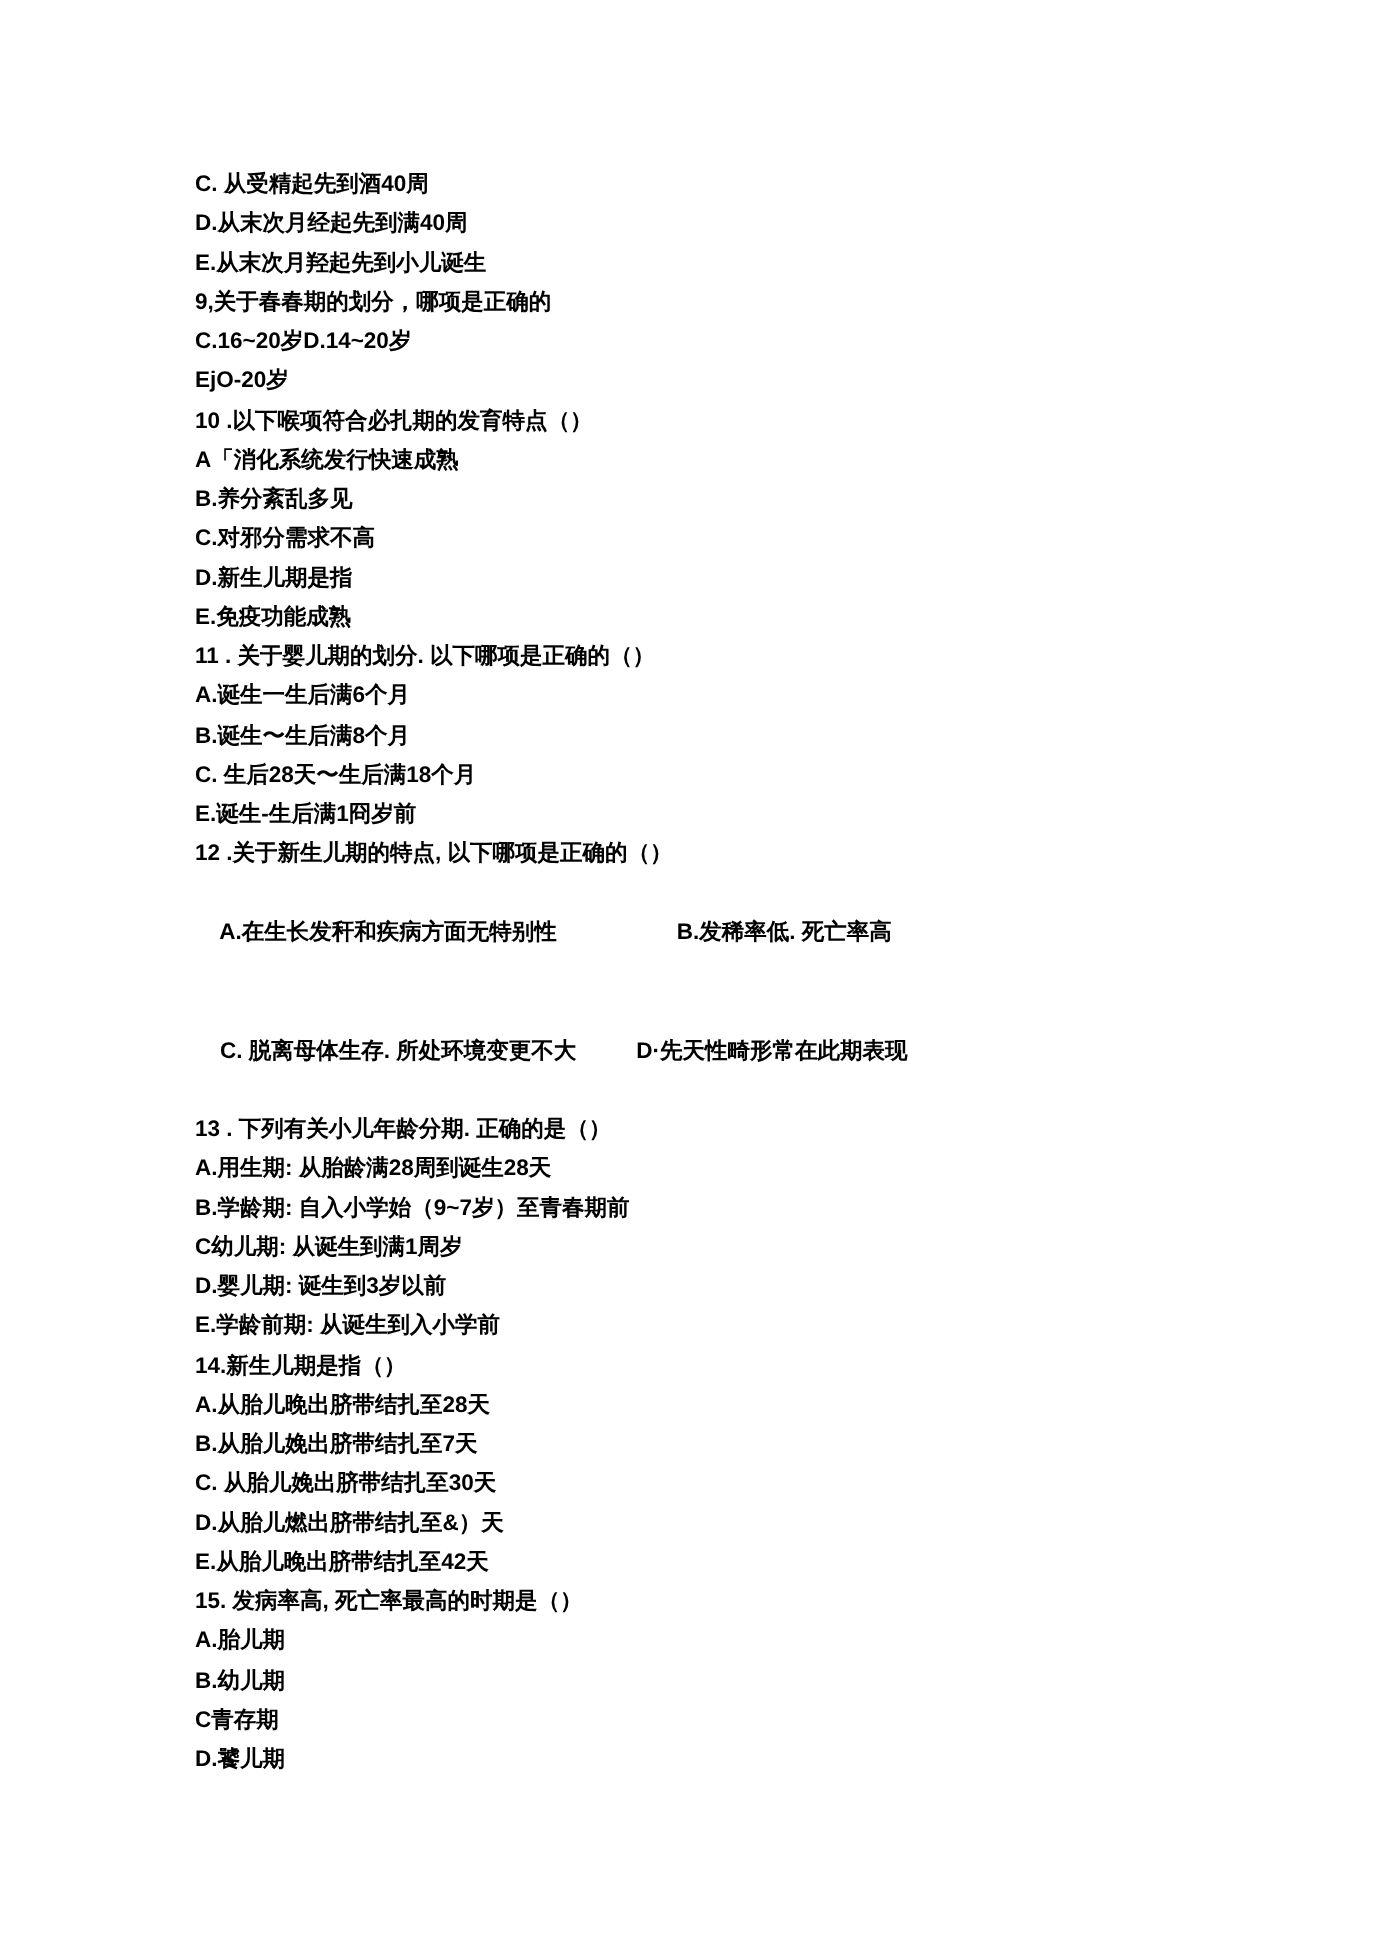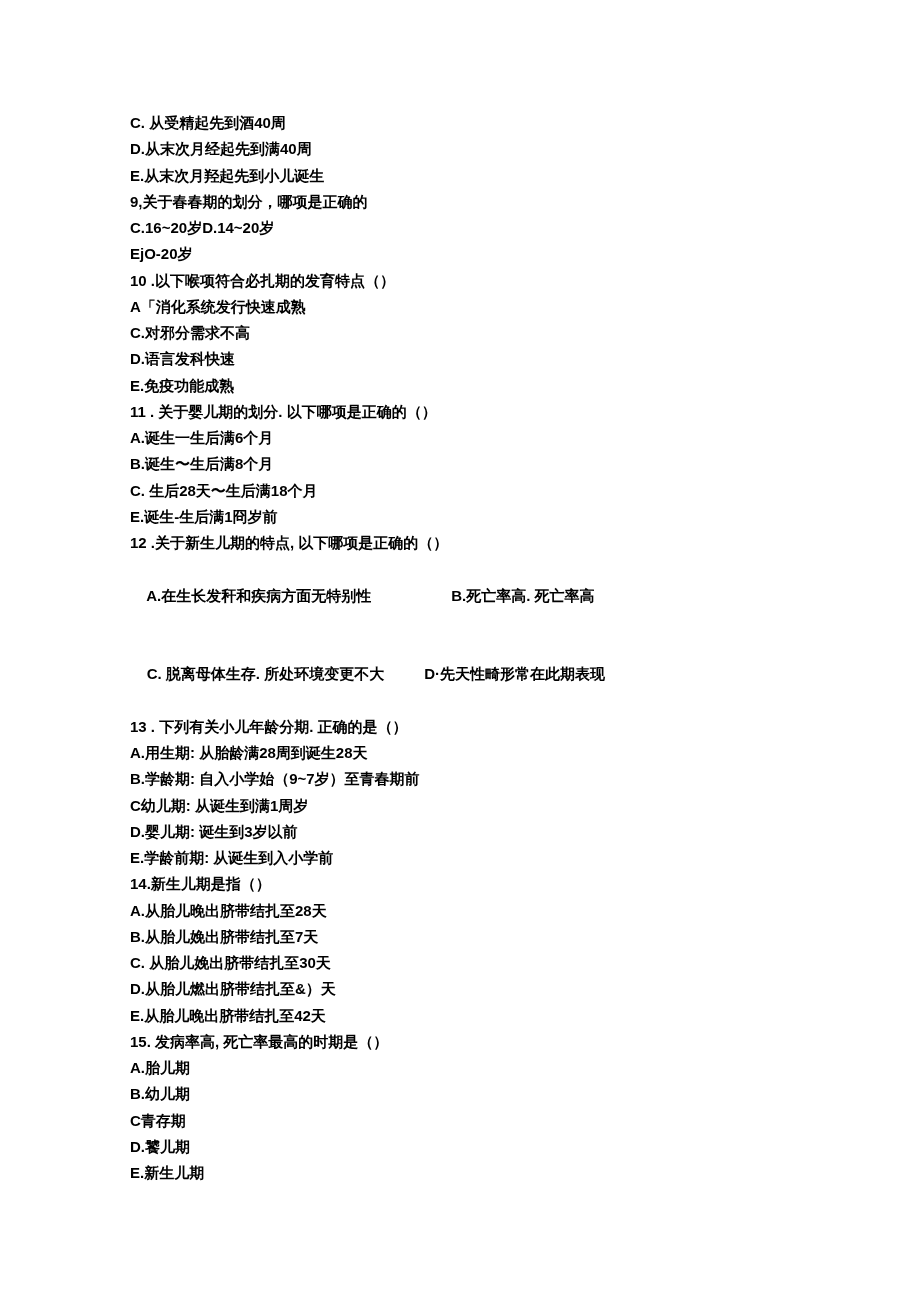--- a/index.html
+++ b/index.html
@@ -33,31 +33,32 @@
 
 <div class="page">
   <div class="line">C. 从受精起先到酒40周</div>
   <div class="line">D.从末次月经起先到满40周</div>
   <div class="line">E.从末次月羟起先到小儿诞生</div>
   <div class="line">9,关于春春期的划分，哪项是正确的</div>
   <div class="line">C.16~20岁D.14~20岁</div>
   <div class="line">EjO-20岁</div>
   <div class="line">10 .以下喉项符合必扎期的发育特点（）</div>
   <div class="line">A「消化系统发行快速成熟</div>
+  <div class="line">B.养分紊乱多见</div>
   <div class="line">C.对邪分需求不高</div>
-  <div class="line">D.语言发科快速</div>
+  <div class="line">D.新生儿期是指</div>
   <div class="line">E.免疫功能成熟</div>
   <div class="line">11 . 关于婴儿期的划分. 以下哪项是正确的（）</div>
   <div class="line">A.诞生一生后满6个月</div>
   <div class="line">B.诞生〜生后满8个月</div>
   <div class="line">C. 生后28天〜生后满18个月</div>
   <div class="line">E.诞生-生后满1冏岁前</div>
   <div class="line">12 .关于新生儿期的特点, 以下哪项是正确的（）</div>
   <div class="line">
-    <span>A.在生长发秆和疾病方面无特别性</span><span class="inline-gap"></span><span>B.死亡率高. 死亡率高</span>
+    <span>A.在生长发秆和疾病方面无特别性</span><span class="inline-gap"></span><span>B.发稀率低. 死亡率高</span>
   </div>
   <div class="line">
     <span>C. 脱离母体生存. 所处环境变更不大</span><span class="inline-gap-sm"></span><span>D·先天性畸形常在此期表现</span>
   </div>
   <div class="line">13 . 下列有关小儿年龄分期. 正确的是（）</div>
   <div class="line">A.用生期: 从胎龄满28周到诞生28天</div>
   <div class="line">B.学龄期: 自入小学始（9~7岁）至青春期前</div>
   <div class="line">C幼儿期: 从诞生到满1周岁</div>
   <div class="line">D.婴儿期: 诞生到3岁以前</div>
   <div class="line">E.学龄前期: 从诞生到入小学前</div>
@@ -65,14 +66,13 @@
   <div class="line">A.从胎儿晚出脐带结扎至28天</div>
   <div class="line">B.从胎儿娩出脐带结扎至7天</div>
   <div class="line">C. 从胎儿娩出脐带结扎至30天</div>
   <div class="line">D.从胎儿燃出脐带结扎至&amp;）天</div>
   <div class="line">E.从胎儿晚出脐带结扎至42天</div>
   <div class="line">15. 发病率高, 死亡率最高的时期是（）</div>
   <div class="line">A.胎儿期</div>
   <div class="line">B.幼儿期</div>
   <div class="line">C青存期</div>
   <div class="line">D.饕儿期</div>
-  <div class="line">E.新生儿期</div>
 </div>
 
 </body></html>

